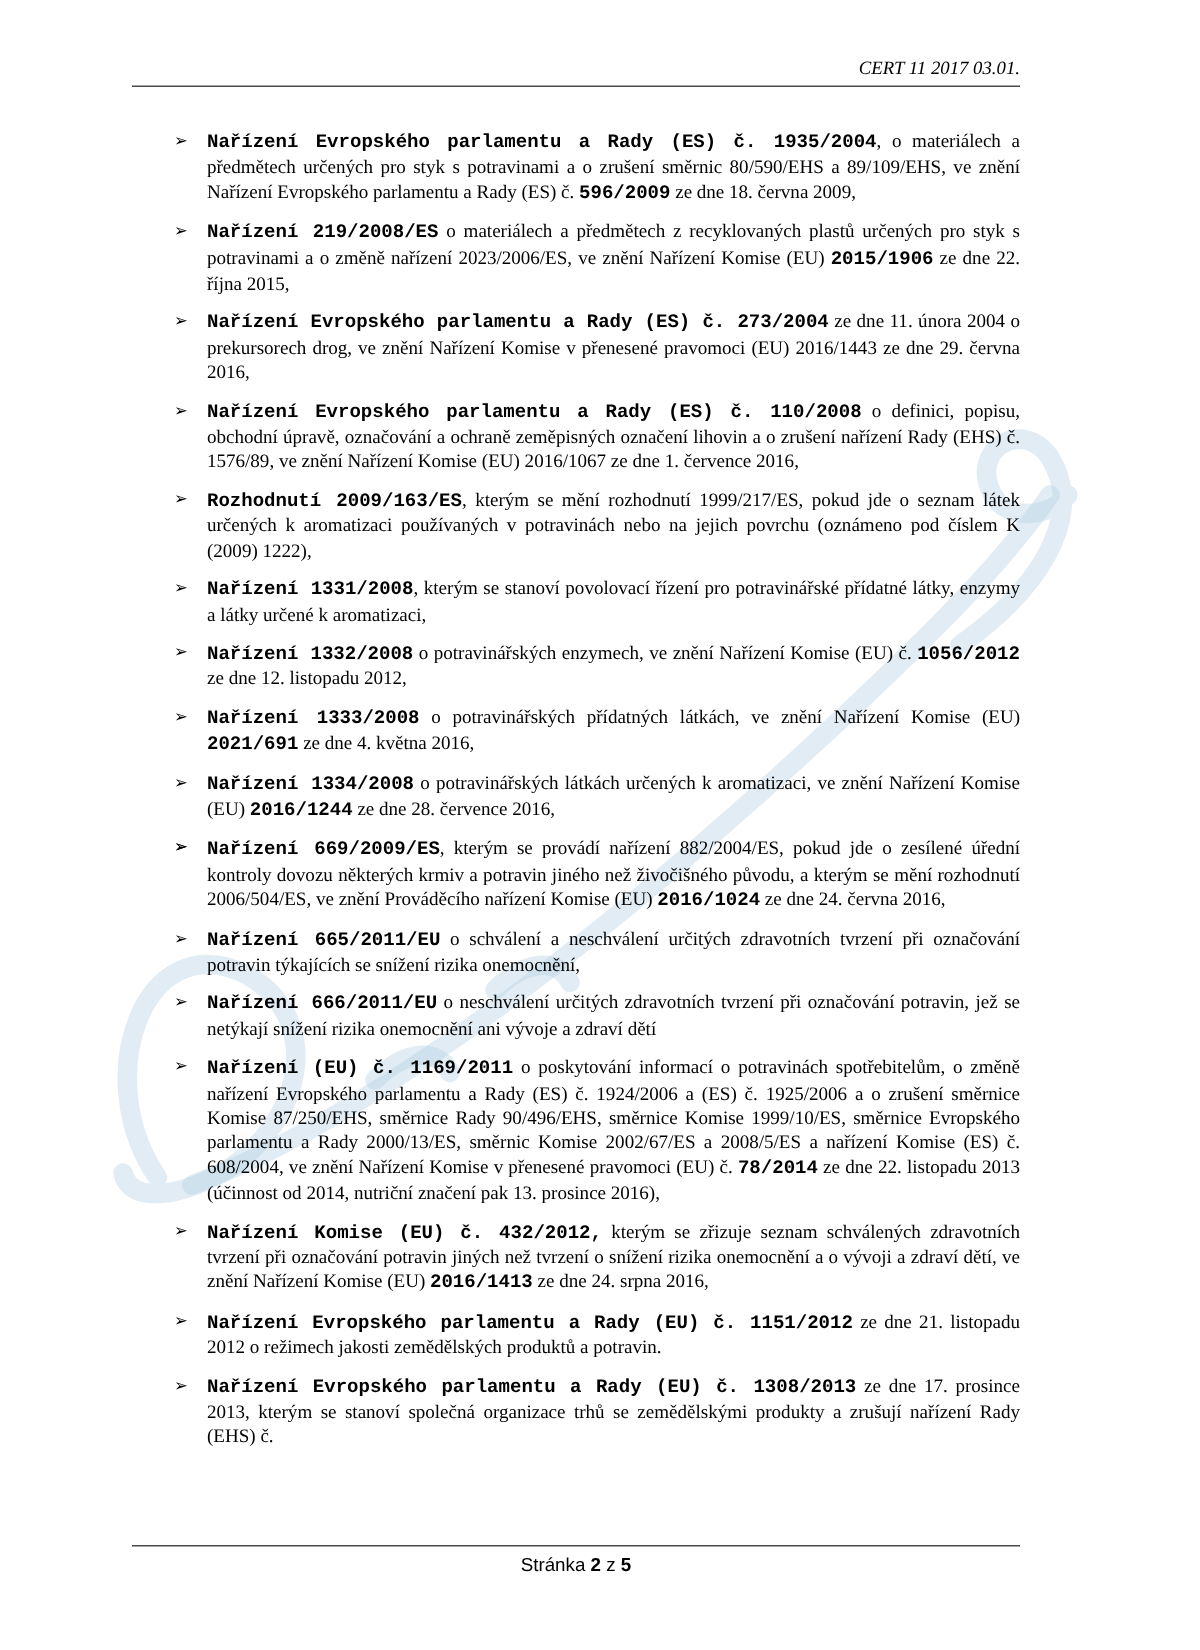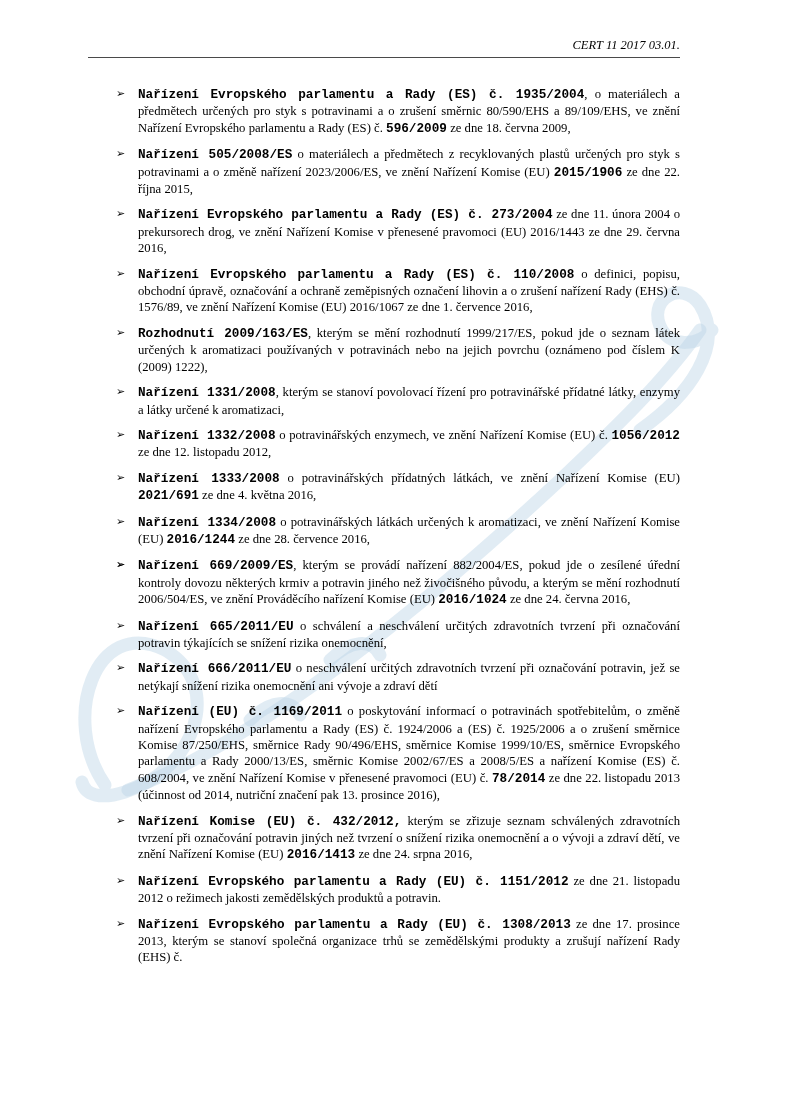--- a/index.html
+++ b/index.html
@@ -97,33 +97,36 @@
   </svg>
 
   <div class="header">
     <div class="doc-code">CERT 11 2017 03.01.</div>
     <div class="header-rule"></div>
   </div>
 
   <div class="content">
     <ul class="reg-list">
         <li class="item"><span class="bullet">➢</span><span><b>Nařízení Evropského parlamentu a Rady (ES) č. 1935/2004</b><span>, o materiálech a předmětech určených pro styk s potravinami a o zrušení směrnic 80/590/EHS a 89/109/EHS, ve znění Nařízení Evropského parlamentu a Rady (ES) č. </span><b>596/2009</b><span> ze dne 18. června 2009,</span></span></li>
-        <li class="item"><span class="bullet">➢</span><span><b>Nařízení 505/2008/ES</b><span> o materiálech a předmětech z recyklovaných plastů určených pro styk s potravinami a o změně nařízení 2023/2006/ES, ve znění Nařízení Komise (EU) </span><b>2015/1906</b><span> ze dne 22. října 2015,</span></span></li>
+        <li class="item"><span class="bullet">➢</span><span><b>Nařízení 219/2008/ES</b><span> o materiálech a předmětech z recyklovaných plastů určených pro styk s potravinami a o změně nařízení 2023/2006/ES, ve znění Nařízení Komise (EU) </span><b>2015/1906</b><span> ze dne 22. října 2015,</span></span></li>
         <li class="item"><span class="bullet">➢</span><span><b>Nařízení Evropského parlamentu a Rady (ES) č. 273/2004</b><span> ze dne 11. února 2004 o prekursorech drog, ve znění Nařízení Komise v přenesené pravomoci (EU) 2016/1443 ze dne 29. června 2016,</span></span></li>
         <li class="item"><span class="bullet">➢</span><span><b>Nařízení Evropského parlamentu a Rady (ES) č. 110/2008</b><span> o definici, popisu, obchodní úpravě, označování a ochraně zeměpisných označení lihovin a o zrušení nařízení Rady (EHS) č. 1576/89, ve znění Nařízení Komise (EU) 2016/1067 ze dne 1. července 2016,</span></span></li>
         <li class="item"><span class="bullet">➢</span><span><b>Rozhodnutí 2009/163/ES</b><span>, kterým se mění rozhodnutí 1999/217/ES, pokud jde o seznam látek určených k aromatizaci používaných v potravinách nebo na jejich povrchu (oznámeno pod číslem K (2009) 1222),</span></span></li>
         <li class="item"><span class="bullet">➢</span><span><b>Nařízení 1331/2008</b><span>, kterým se stanoví povolovací řízení pro potravinářské přídatné látky, enzymy a látky určené k aromatizaci,</span></span></li>
         <li class="item"><span class="bullet">➢</span><span><b>Nařízení 1332/2008</b><span> o potravinářských enzymech, ve znění Nařízení Komise (EU) č. </span><b>1056/2012</b><span> ze dne 12. listopadu 2012,</span></span></li>
         <li class="item"><span class="bullet">➢</span><span><b>Nařízení 1333/2008</b><span> o potravinářských přídatných látkách, ve znění Nařízení Komise (EU) </span><b>2021/691</b><span> ze dne 4. května 2016,</span></span></li>
         <li class="item"><span class="bullet">➢</span><span><b>Nařízení 1334/2008</b><span> o potravinářských látkách určených k aromatizaci, ve znění Nařízení Komise (EU) </span><b>2016/1244</b><span> ze dne 28. července 2016,</span></span></li>
         <li class="item"><span class="bullet">➢</span></li>
         <li class="item"><span class="bullet">➢</span><span><b>Nařízení 669/2009/ES</b><span>, kterým se provádí nařízení  882/2004/ES, pokud jde o zesílené úřední kontroly dovozu některých krmiv a potravin jiného než živočišného původu, a kterým se mění rozhodnutí 2006/504/ES, ve znění Prováděcího nařízení Komise (EU) </span><b>2016/1024</b><span> ze dne 24. června 2016,</span></span></li>
         <li class="item"><span class="bullet">➢</span><span><b>Nařízení 665/2011/EU</b><span> o schválení a neschválení určitých zdravotních tvrzení při označování potravin týkajících se snížení rizika onemocnění,</span></span></li>
         <li class="item"><span class="bullet">➢</span><span><b>Nařízení 666/2011/EU</b><span> o neschválení určitých zdravotních tvrzení při označování potravin, jež se netýkají snížení rizika onemocnění ani vývoje a zdraví dětí</span></span></li>
         <li class="item"><span class="bullet">➢</span><span><b>Nařízení (EU) č. 1169/2011</b><span>  o poskytování informací o potravinách spotřebitelům, o změně nařízení Evropského parlamentu a Rady (ES) č. 1924/2006 a (ES) č. 1925/2006 a o zrušení směrnice Komise 87/250/EHS, směrnice Rady 90/496/EHS, směrnice Komise 1999/10/ES, směrnice Evropského parlamentu a Rady 2000/13/ES, směrnic Komise 2002/67/ES a 2008/5/ES a nařízení Komise (ES) č. 608/2004, ve znění Nařízení Komise v přenesené pravomoci (EU) č. </span><b>78/2014</b><span> ze dne 22. listopadu 2013 (účinnost od 2014, nutriční značení pak 13. prosince 2016),</span></span></li>
         <li class="item"><span class="bullet">➢</span><span><b>Nařízení Komise (EU) č. 432/2012,</b><span> kterým se zřizuje seznam schválených zdravotních tvrzení při označování potravin jiných než tvrzení o snížení rizika onemocnění a o vývoji a zdraví dětí, ve znění Nařízení Komise (EU) </span><b>2016/1413</b><span> ze dne 24. srpna 2016,</span></span></li>
         <li class="item"><span class="bullet">➢</span><span><b>Nařízení Evropského parlamentu a Rady (EU) č. 1151/2012</b><span> ze dne 21. listopadu 2012 o režimech jakosti zemědělských produktů a potravin.</span></span></li>
         <li class="item"><span class="bullet">➢</span><span><b>Nařízení Evropského parlamentu a Rady (EU) č. 1308/2013</b><span> ze dne 17. prosince 2013, kterým se stanoví společná organizace trhů se zemědělskými produkty a zrušují nařízení Rady (EHS) č.</span></span></li>
       </ul>
   </div>
 
+  <div class="footer">
+    <span><span>Stránka</span> <b>2</b> <span>z</span> <b>5</b></span>
+  </div>
 
 </div>
 
 </body></html>

